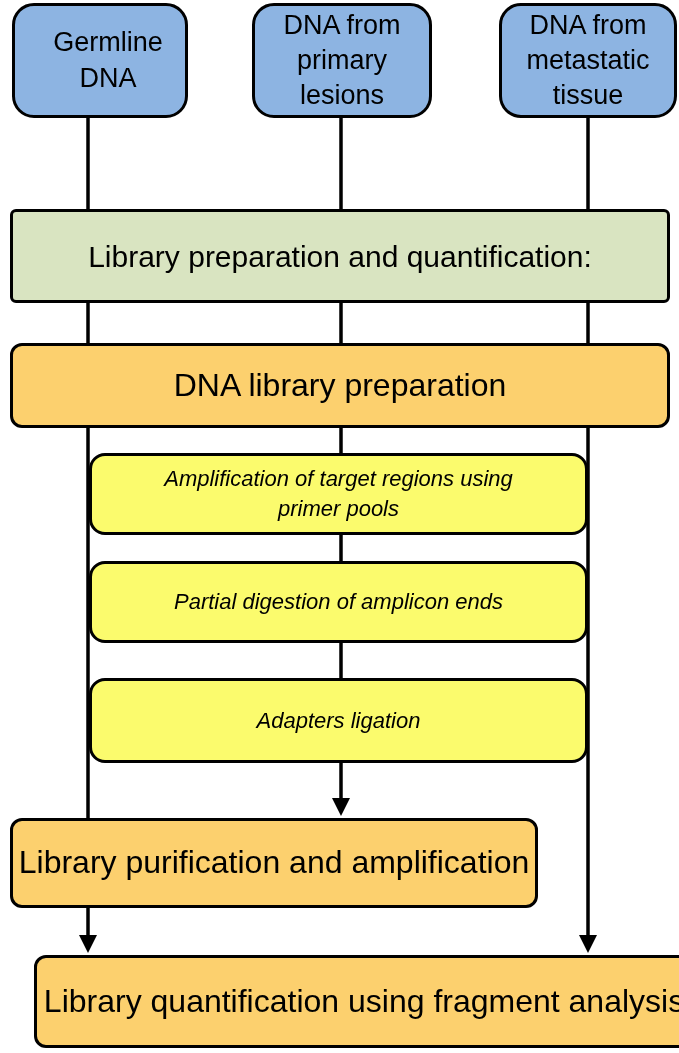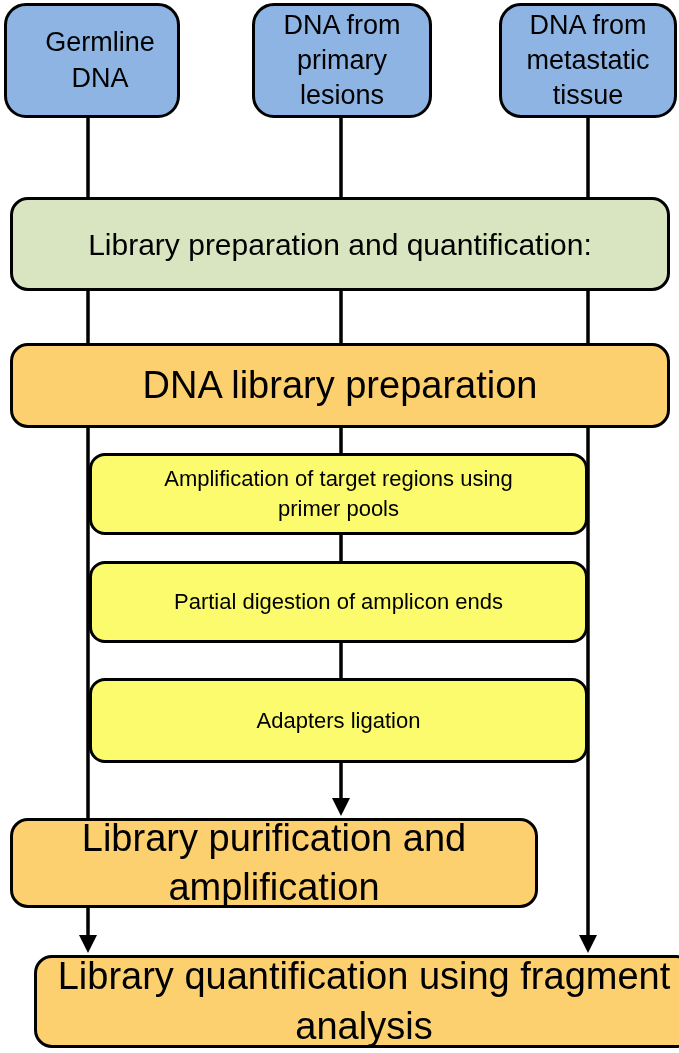--- a/index.html
+++ b/index.html
@@ -34,35 +34,37 @@
     z-index: 1;
     line-height: 1.3;
   }
   .node.input {
     background: var(--color-input, #8DB4E2);
     border-radius: 22px;
     font-size: 27px;
   }
   .node.header {
     background: var(--color-header, #D9E4C1);
-    border-radius: 18px;
+    border-radius: 6px;
     font-size: 30px;
+    margin-top: 12px;
   }
   .node.stage {
     background: var(--color-stage, #FCD06E);
-    border-radius: 18px;
-    font-size: 38px;
+    border-radius: 12px;
+    font-size: 32px;
   }
   .node.substep {
     background: var(--color-substep, #FBFB6D);
     border-radius: 16px;
     font-size: 22px;
     line-height: 1.35;
+    font-style: italic;
   }
-  #node-germline   { left: 4px;   top: 3px;   width: 176px; height: 115px; padding-left: 16px; }
+  #node-germline   { left: 12px;   top: 3px;   width: 176px; height: 115px; padding-left: 16px; }
   #node-primary    { left: 252px; top: 3px;   width: 180px; height: 115px; }
   #node-metastatic { left: 499px; top: 3px;   width: 178px; height: 115px; }
   #node-header     { left: 10px;  top: 197px; width: 660px; height: 94px; }
   #node-prep       { left: 10px;  top: 343px; width: 660px; height: 85px; }
   #node-amplify    { left: 89px;  top: 453px; width: 499px; height: 82px; }
   #node-digest     { left: 89px;  top: 561px; width: 499px; height: 82px; }
   #node-ligation   { left: 89px;  top: 678px; width: 499px; height: 85px; }
   #node-purify     { left: 10px;  top: 818px; width: 528px; height: 90px; }
   #node-quantify   { left: 10px;  top: 955px; width: 660px; height: 93px; margin-left: 24px; }
 </style>

